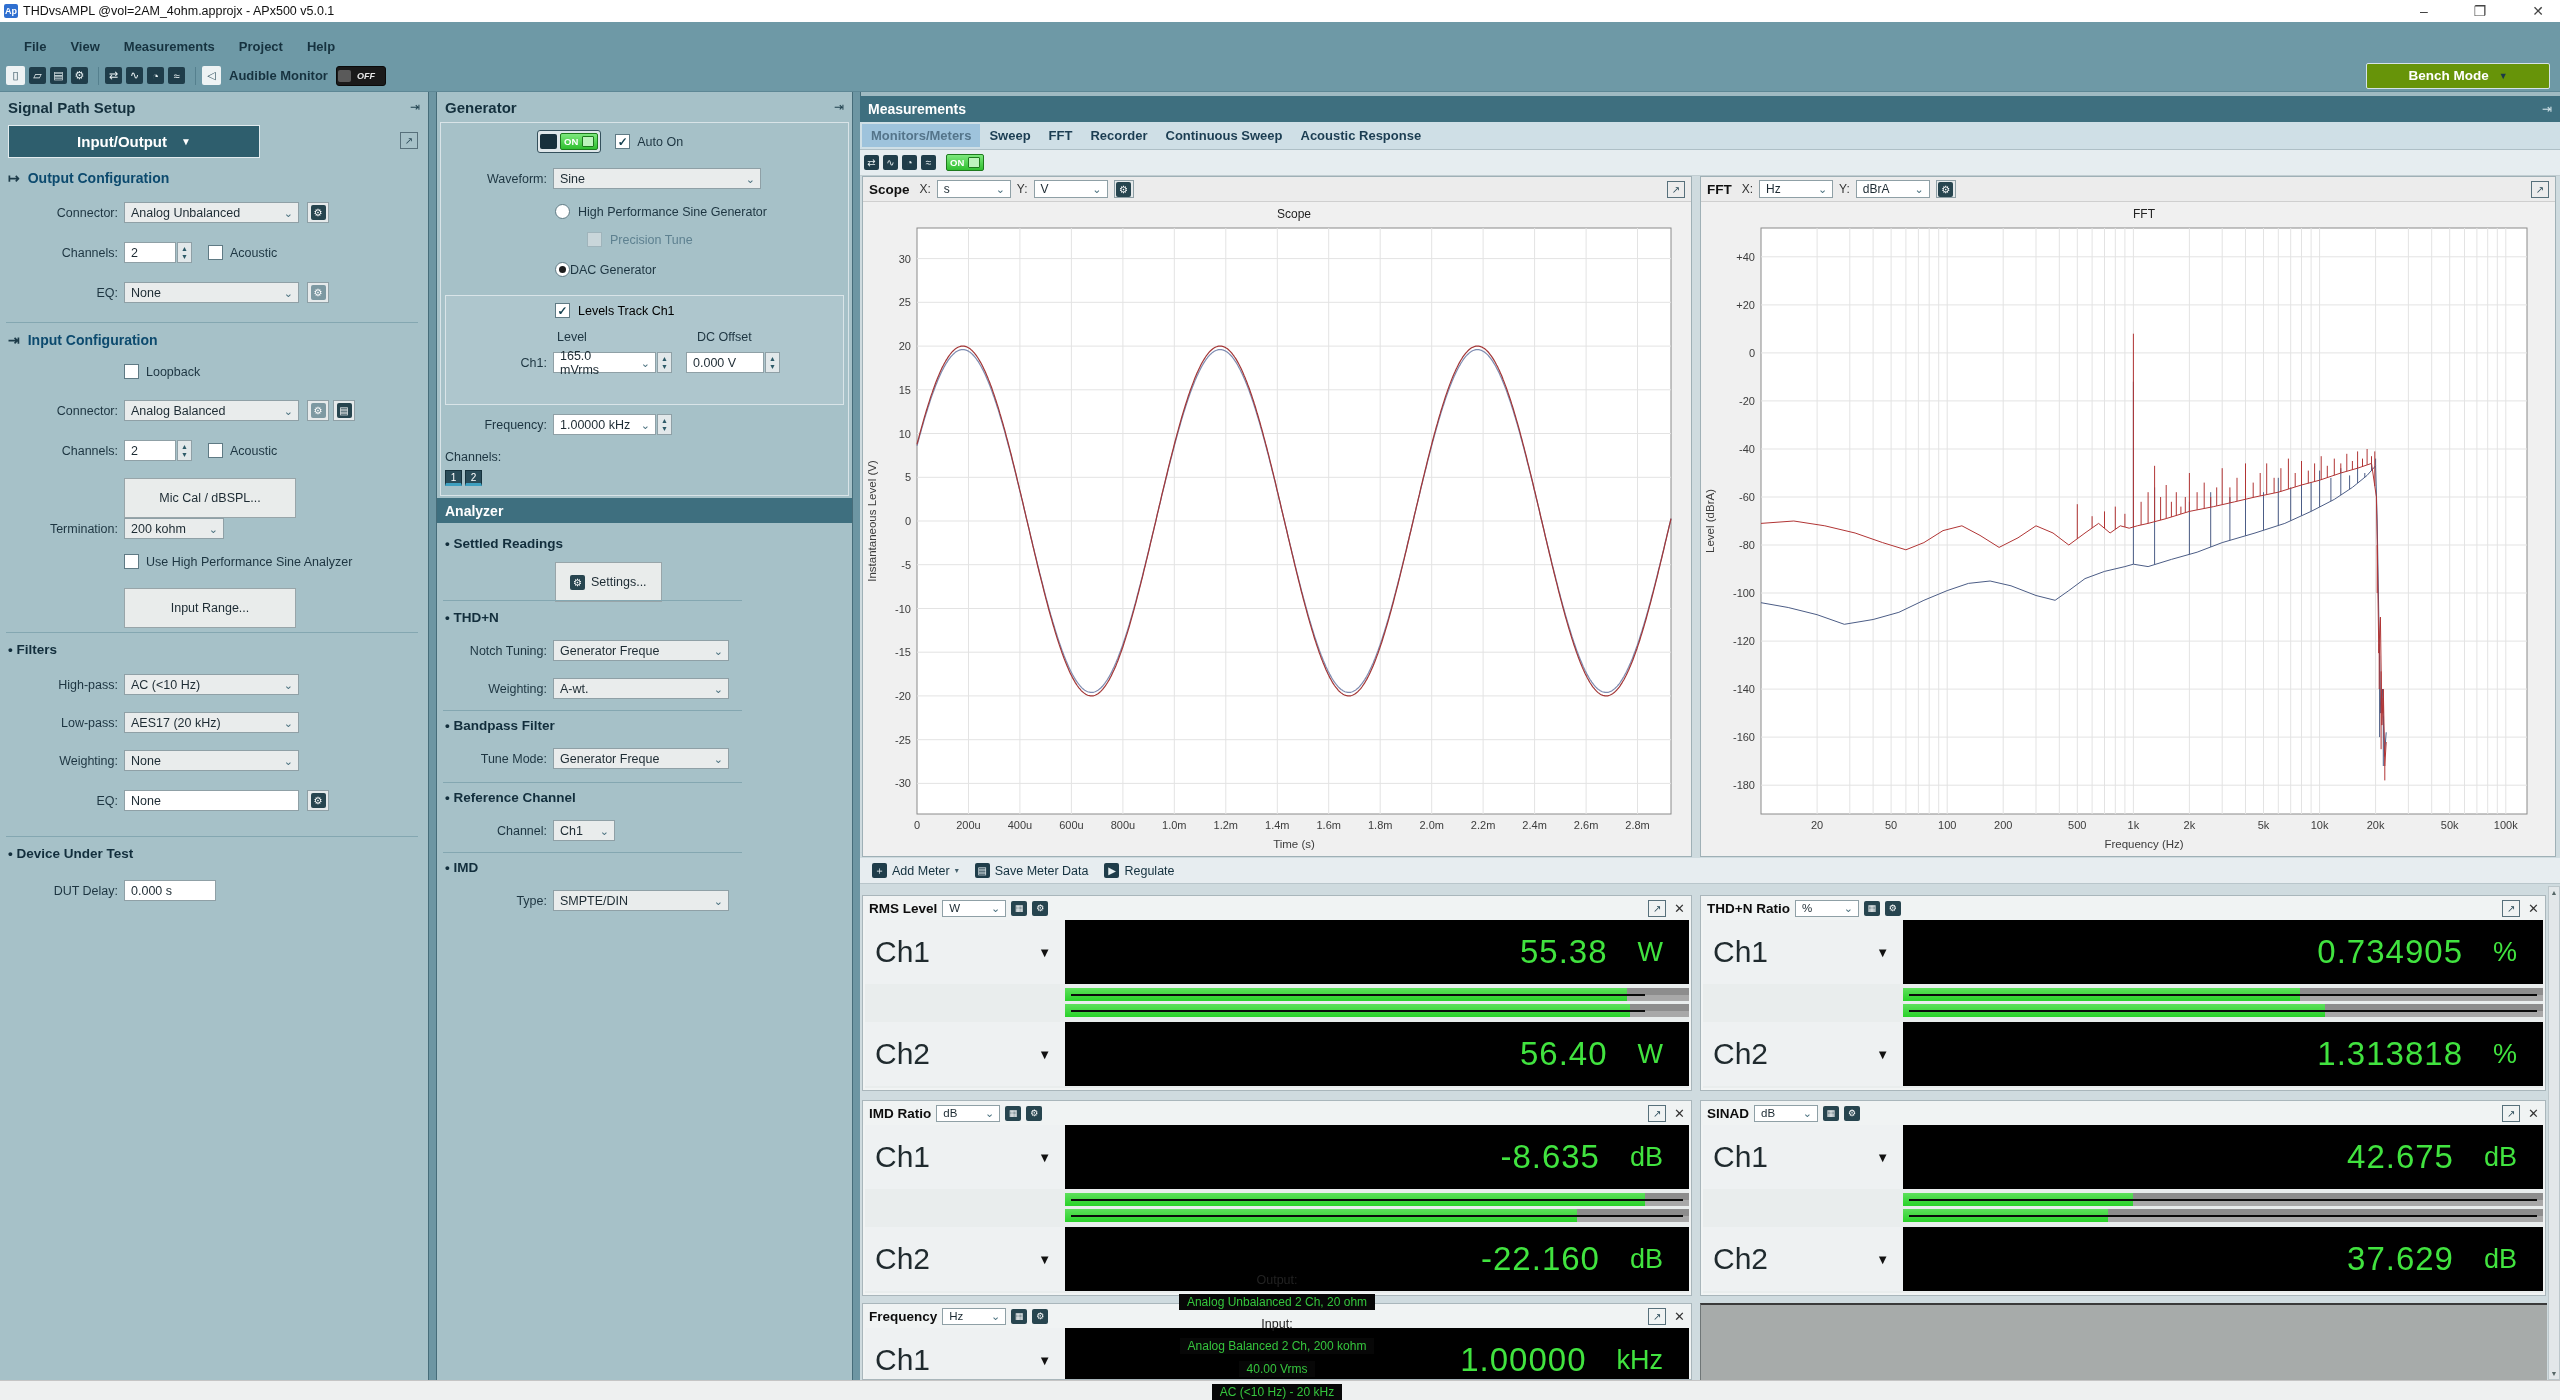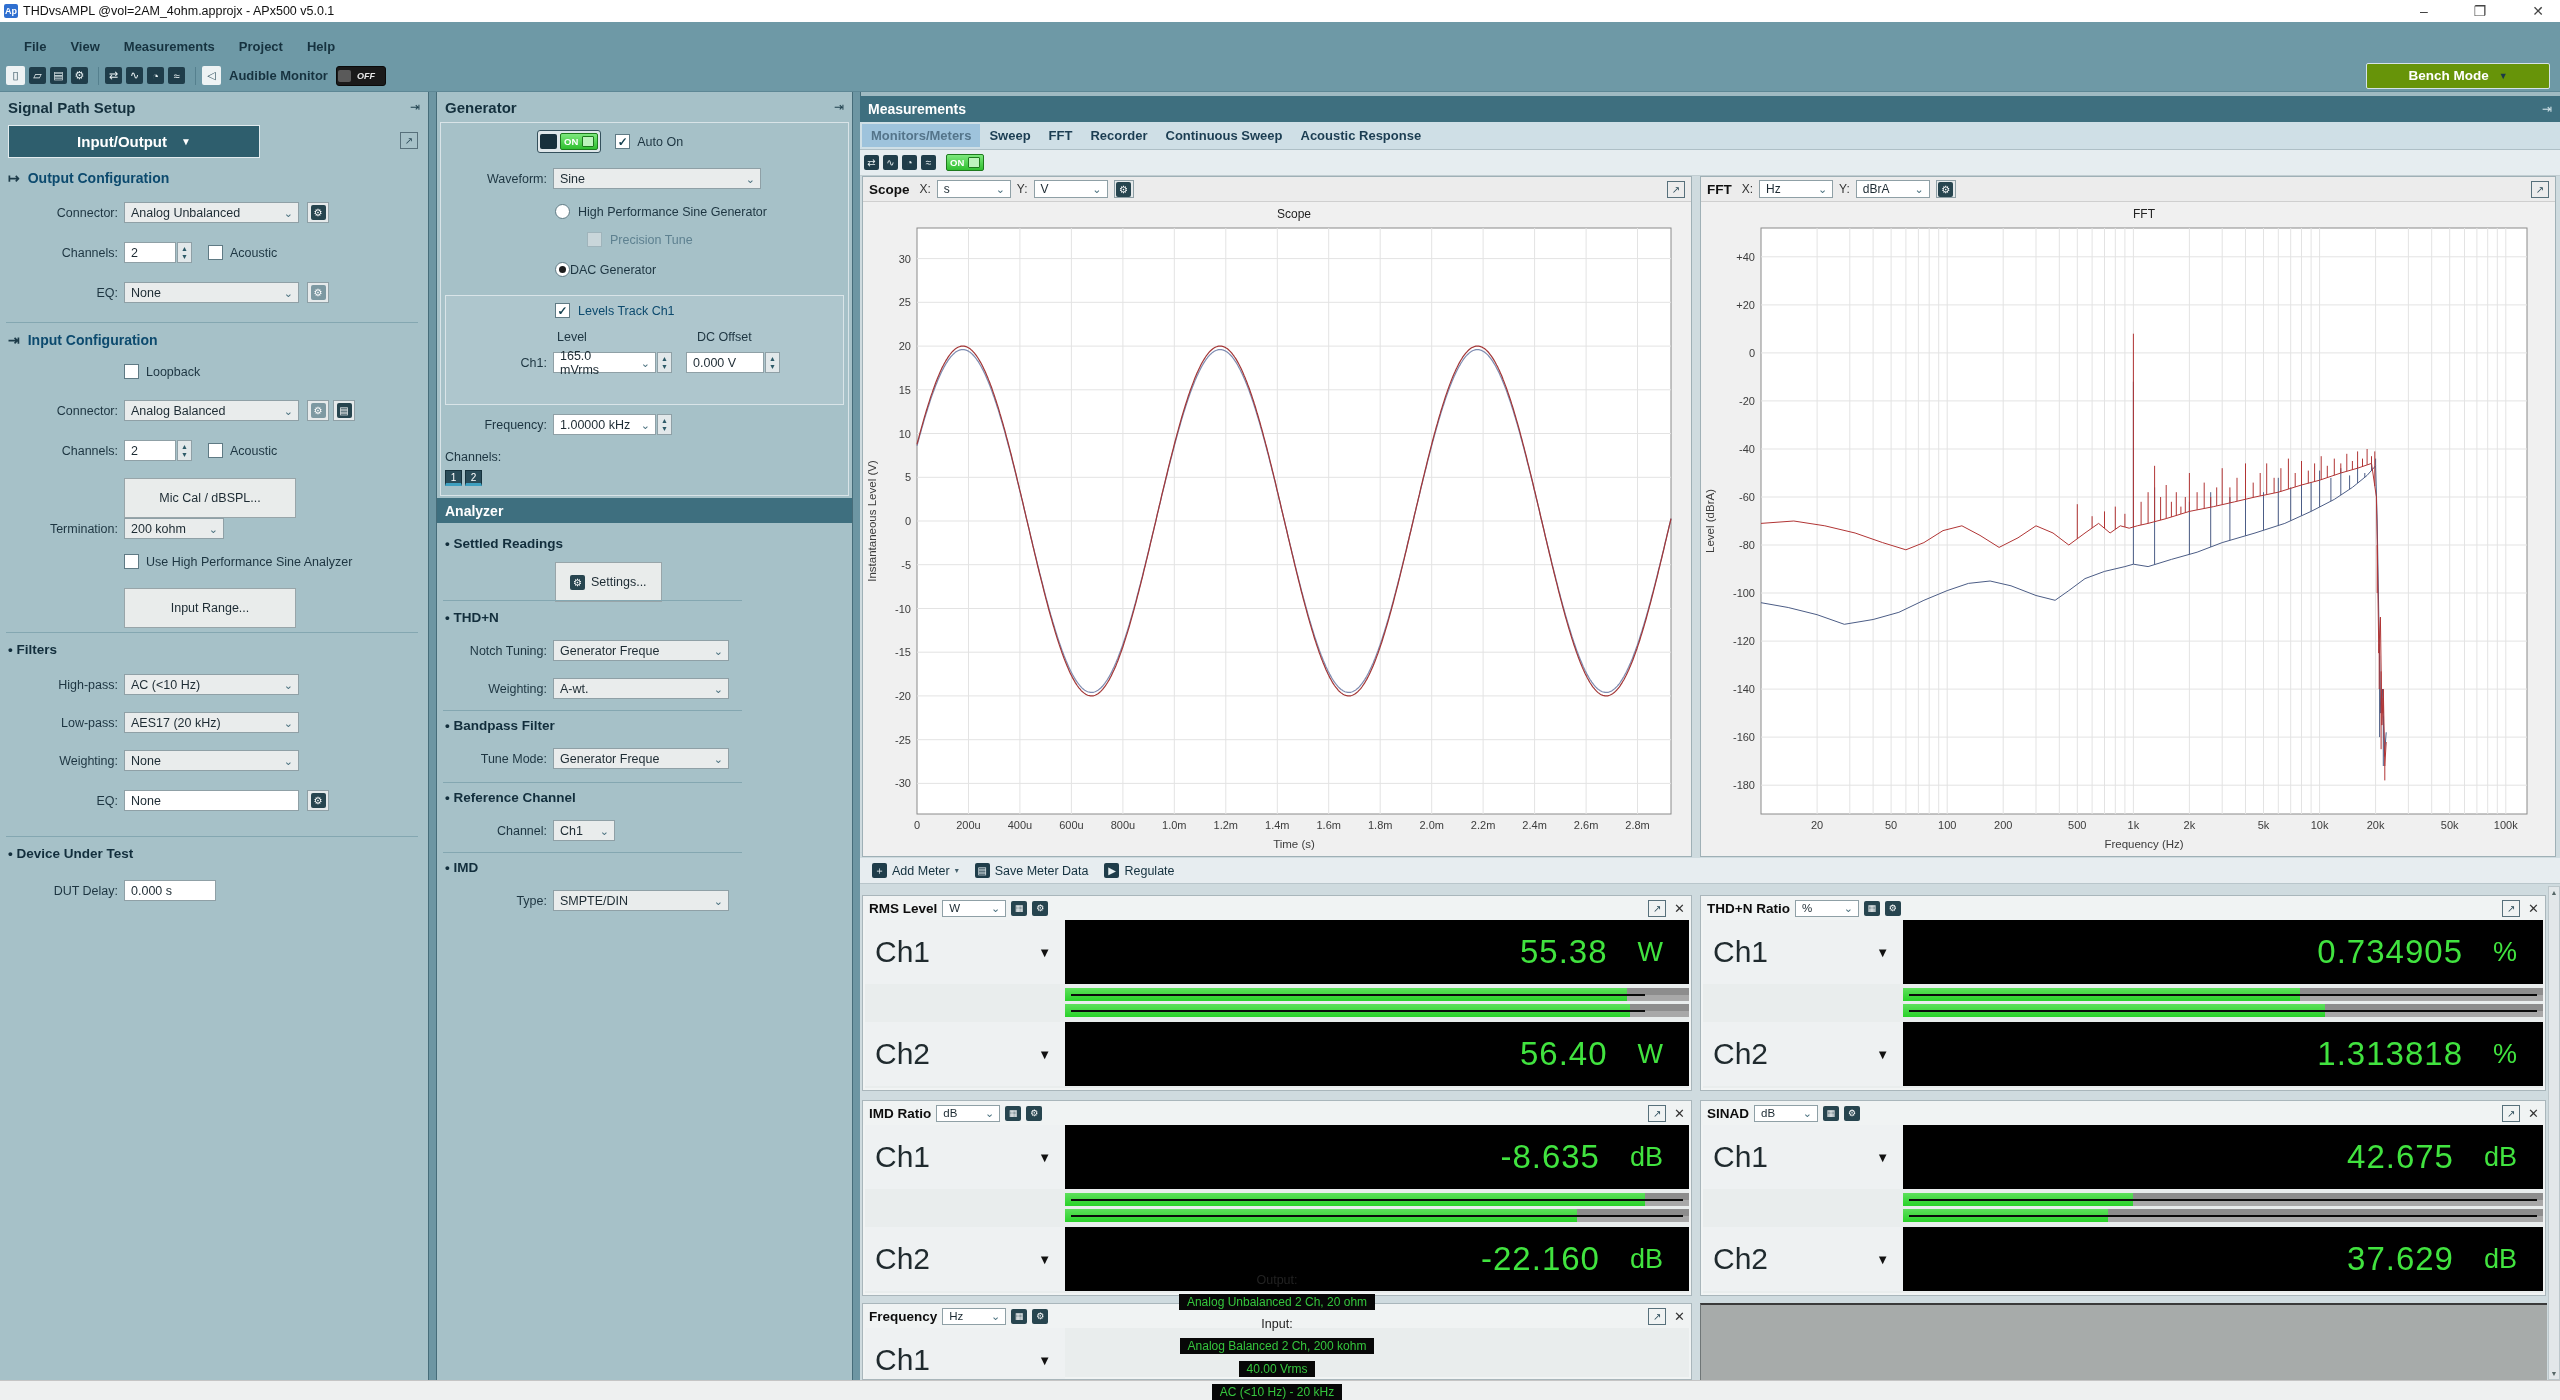--- a/index.html
+++ b/index.html
@@ -373,21 +373,21 @@
   </div>
   <div class="arow" style="top:170px;">
     <span style="width:118px;"></span>
     <span class="radio sel"></span>
     <span style="margin-left:0;font-size:12.5px;color:#1d3541;">DAC Generator</span>
   </div>
   <div id="gen-inner"></div>
   <div class="arow" style="top:211px;">
     <span style="width:118px;"></span>
     <span class="chk on"></span>
-    <span style="margin-left:8px;font-size:12.5px;color:#0c4a6e;">Levels Track Ch1</span>
+    <span style="margin-left:8px;font-size:12.5px;color:#000000;">Levels Track Ch1</span>
   </div>
   <div class="arow" style="top:238px;">
     <span style="width:120px;"></span>
     <span style="font-size:12.5px;color:#1d3541;width:140px;">Level</span>
     <span style="font-size:12.5px;color:#1d3541;">DC Offset</span>
   </div>
   <div class="arow" style="top:260px;">
     <span class="lbl" style="width:110px;">Ch1:</span>
     <span class="dd white" style="width:103px;">
         <span>165.0 mVrms</span>
@@ -965,20 +965,24 @@
         <span class="popout">↗</span>
         <span class="close">✕</span>
       </span>
     </div>
     <div class="mbody">
       <div class="chrow">
         <div class="chlabel">
             <span>Ch1</span>
             <span class="da">▼</span>
           </div>
+        <div class="lcd">
+            <span class="val">1.00000</span>
+            <span class="un">kHz</span>
+          </div>
       </div>
     </div>
   </div>
 
   <div id="dead-panel"></div>
   <div id="mscroll">
     <span>▲</span>
     <span>▼</span>
   </div>
 </div>

